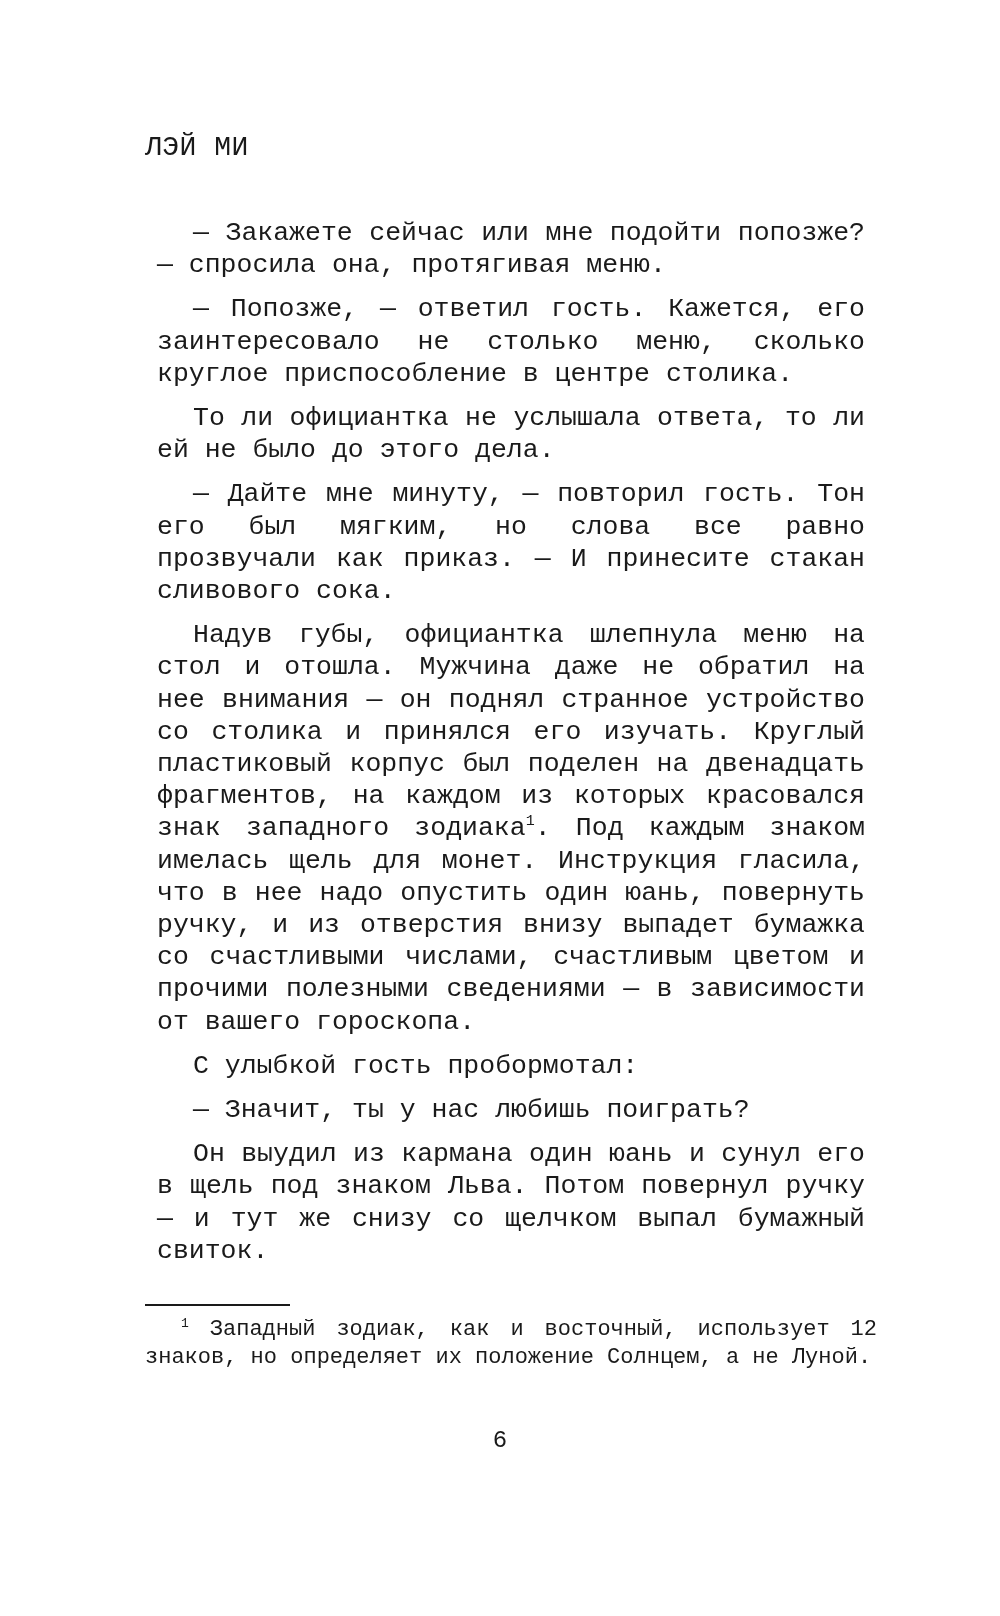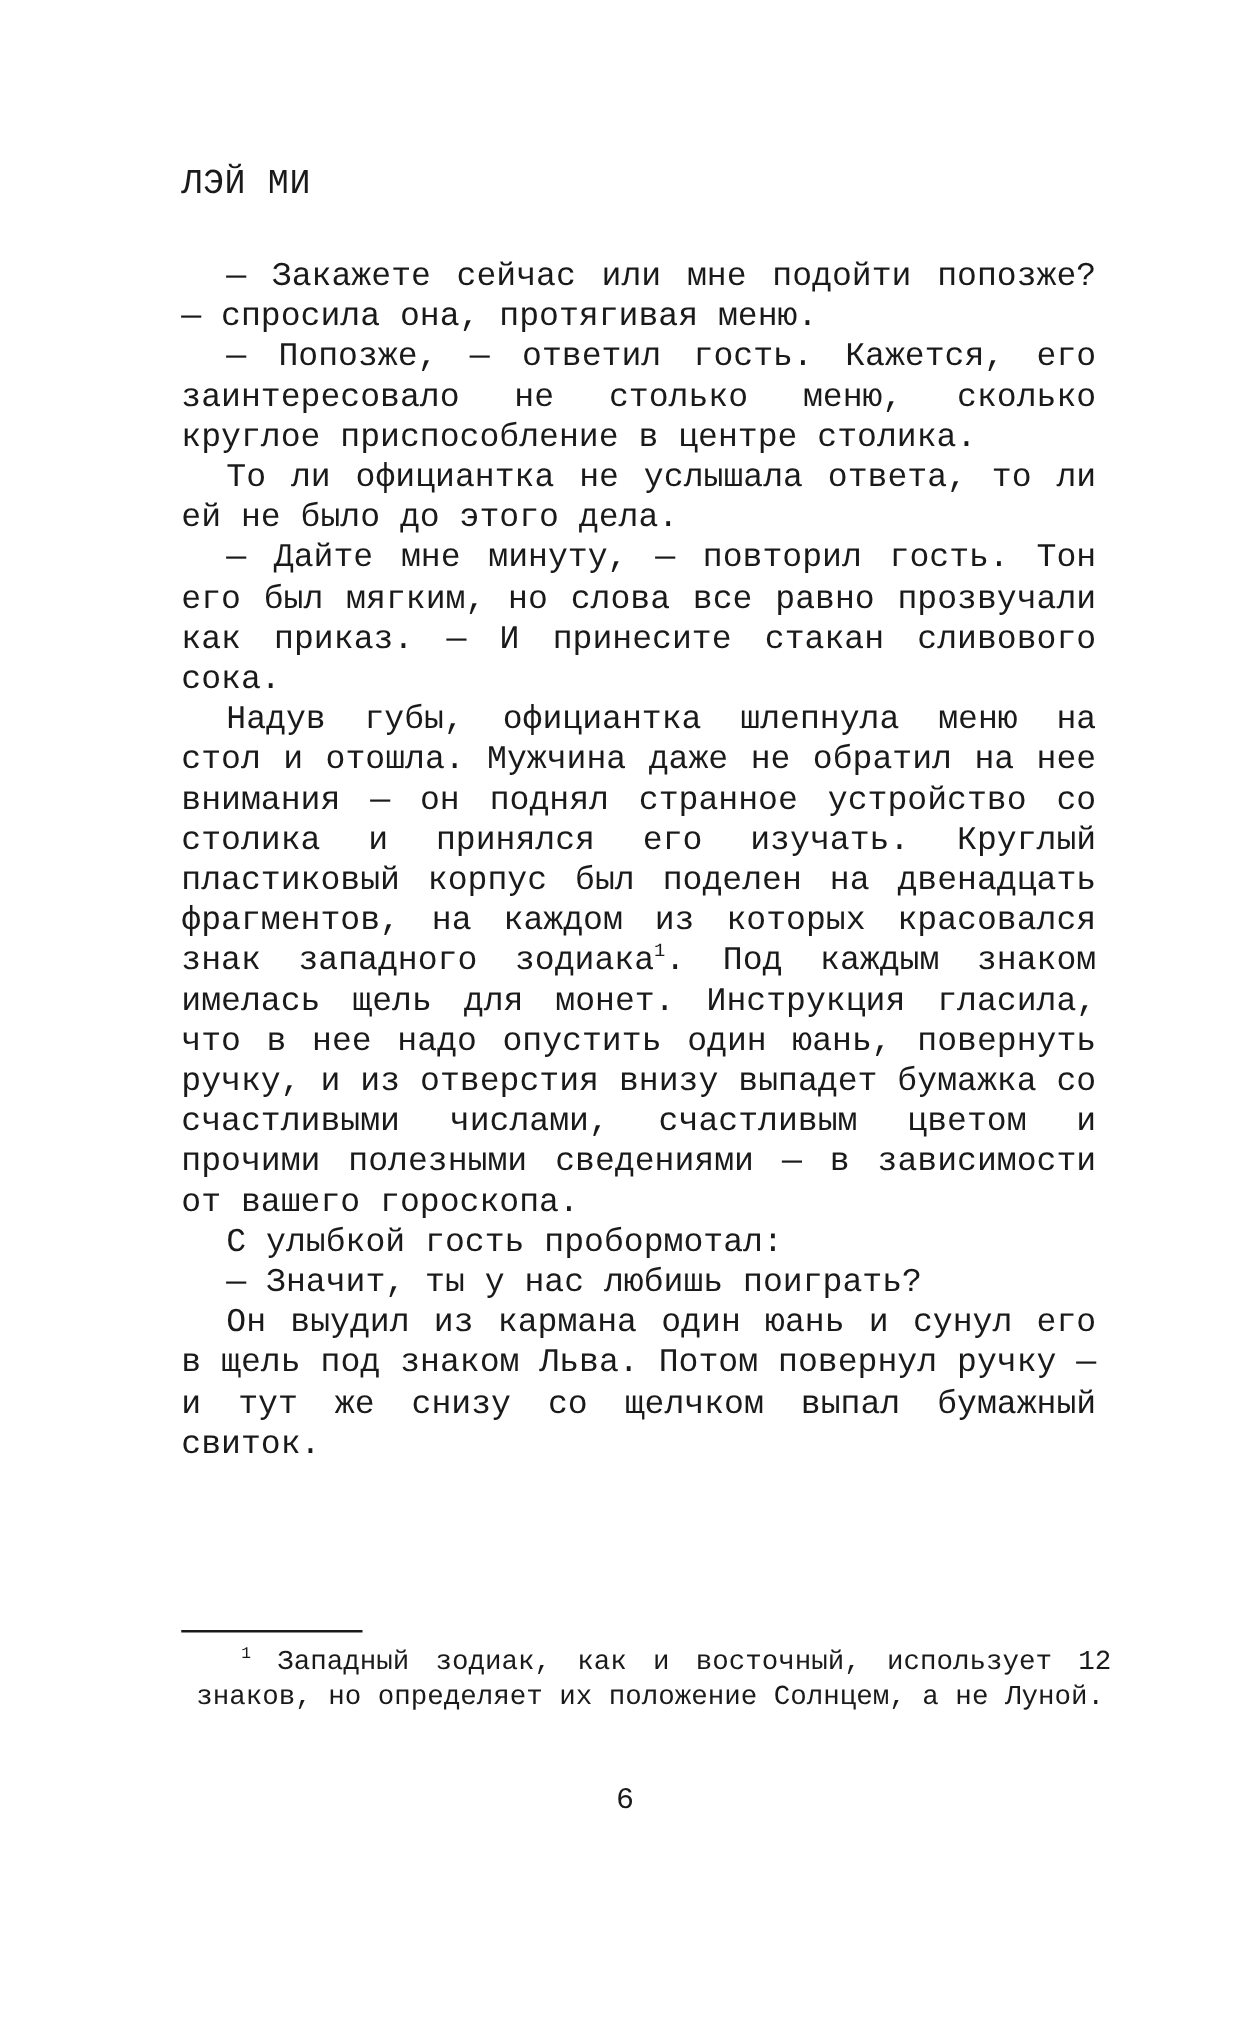--- a/index.html
+++ b/index.html
@@ -1,24 +1,24 @@
 <!DOCTYPE html>
 <html><head>
 <meta charset="utf-8">
 <style>
   html, body { margin: 0; padding: 0; background: #ffffff; }
   body { width: 1000px; height: 1616px; position: relative; overflow: hidden; color: #1a1a1a; font-family: "Liberation Serif", "DejaVu Serif", serif; }
   .page { position: absolute; left: 0; top: 0; width: 1000px; height: 1616px; font-family: Liberation Mono, monospace; }
   .running-head { position: absolute; left: 145px; top: 132px; font-size: 28px; letter-spacing: 0.5px; }
   .body-text { position: absolute; left: 145px; top: 205px; width: 732px; font-size: 26.5px; line-height: 32.2px; text-align: justify; }
-  .body-text p { margin: 0; text-indent: 36px; }
+  .body-text p { margin: 12px; text-indent: 36px; }
   .body-text em { font-style: italic; }
   .body-text sup { font-size: 15px; line-height: 0; vertical-align: super; }
   .footnote-rule { position: absolute; left: 145px; top: 1304px; width: 145px; height: 0; border-top: 2px solid #1a1a1a; }
-  .footnote { position: absolute; left: 145px; top: 1316px; width: 732px; font-size: 22px; line-height: 28px; text-align: justify; margin-left: 12px; }
+  .footnote { position: absolute; left: 145px; top: 1316px; width: 732px; font-size: 22px; line-height: 28px; text-align: justify; }
   .footnote p { margin: 0; text-indent: 36px; }
   .footnote sup { font-size: 13px; line-height: 0; vertical-align: super; }
   .page-number { position: absolute; left: 0; width: 1000px; top: 1427px; text-align: center; font-size: 24px; }
 </style>
 </head>
 <body>
 
 <div class="page">
   <div class="running-head">ЛЭЙ МИ</div>
 

